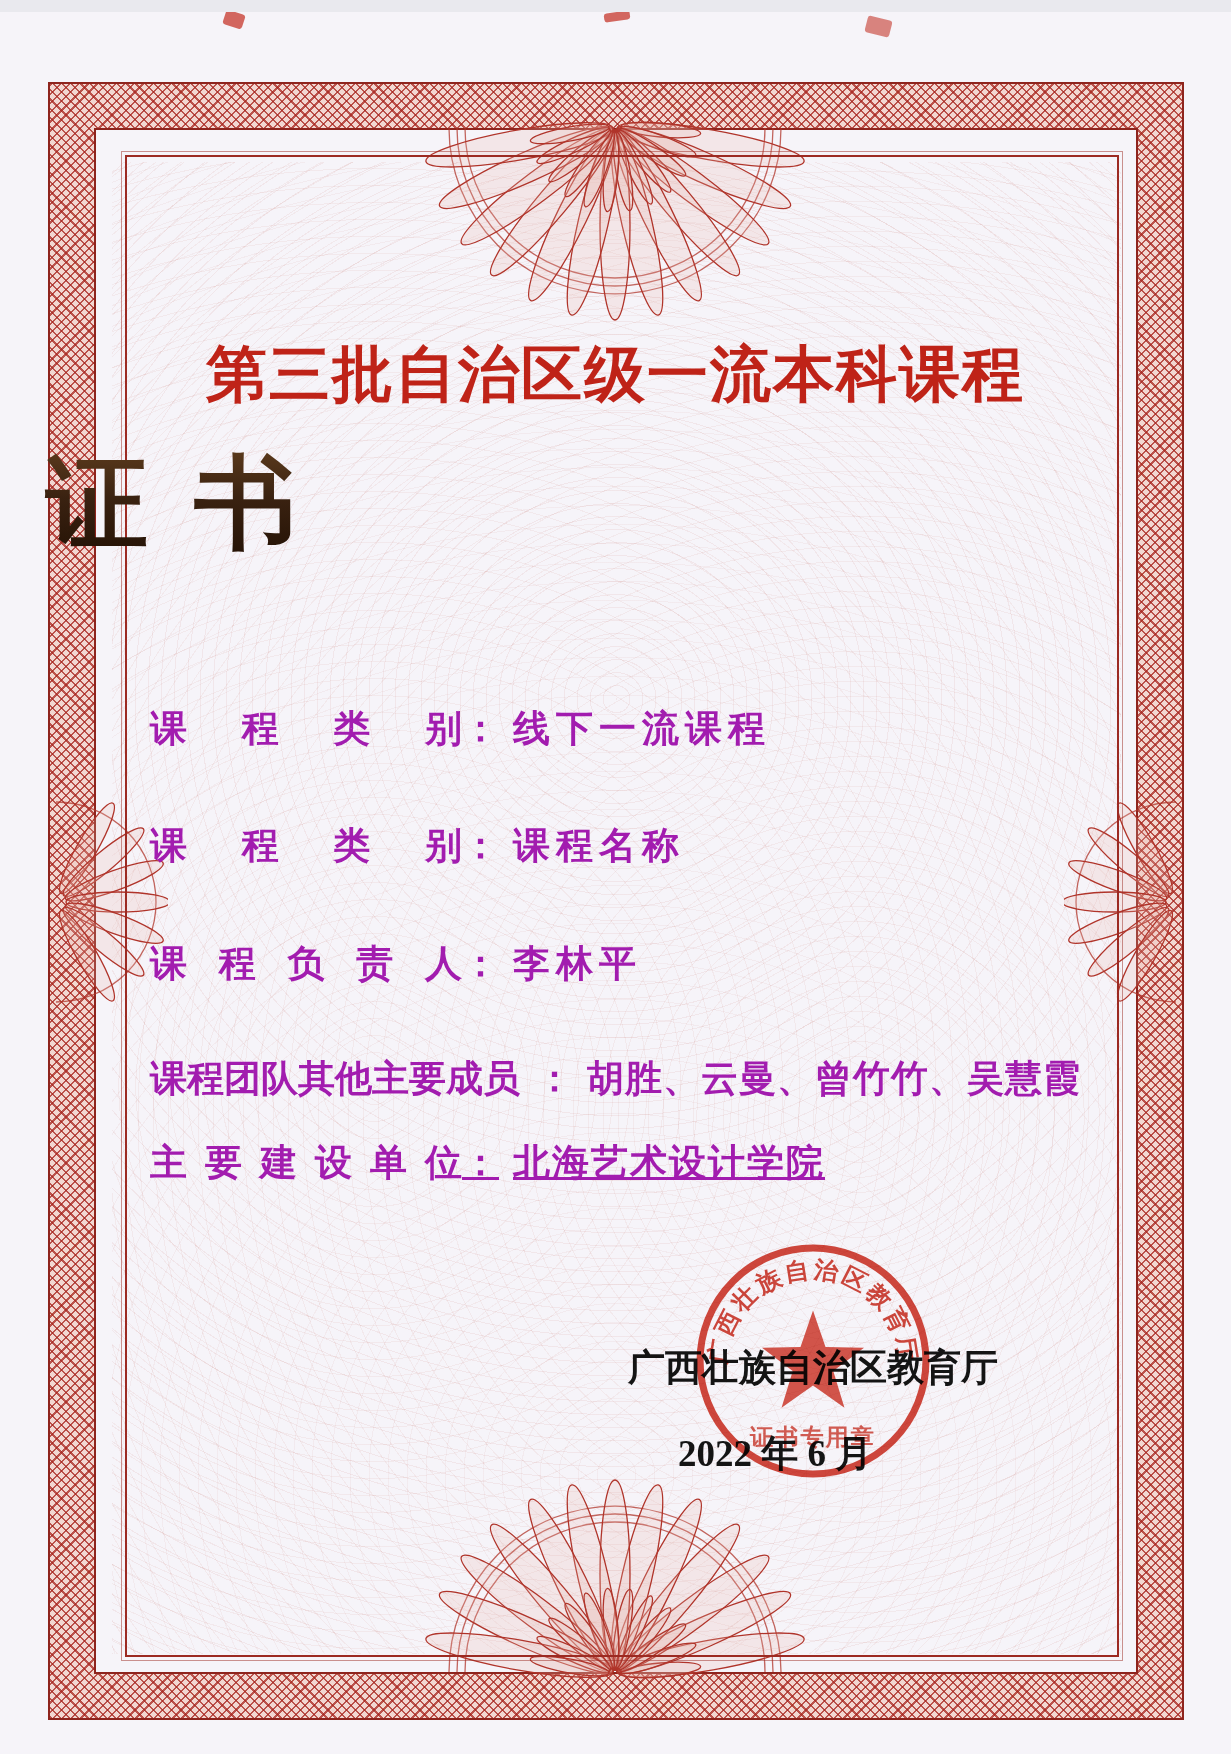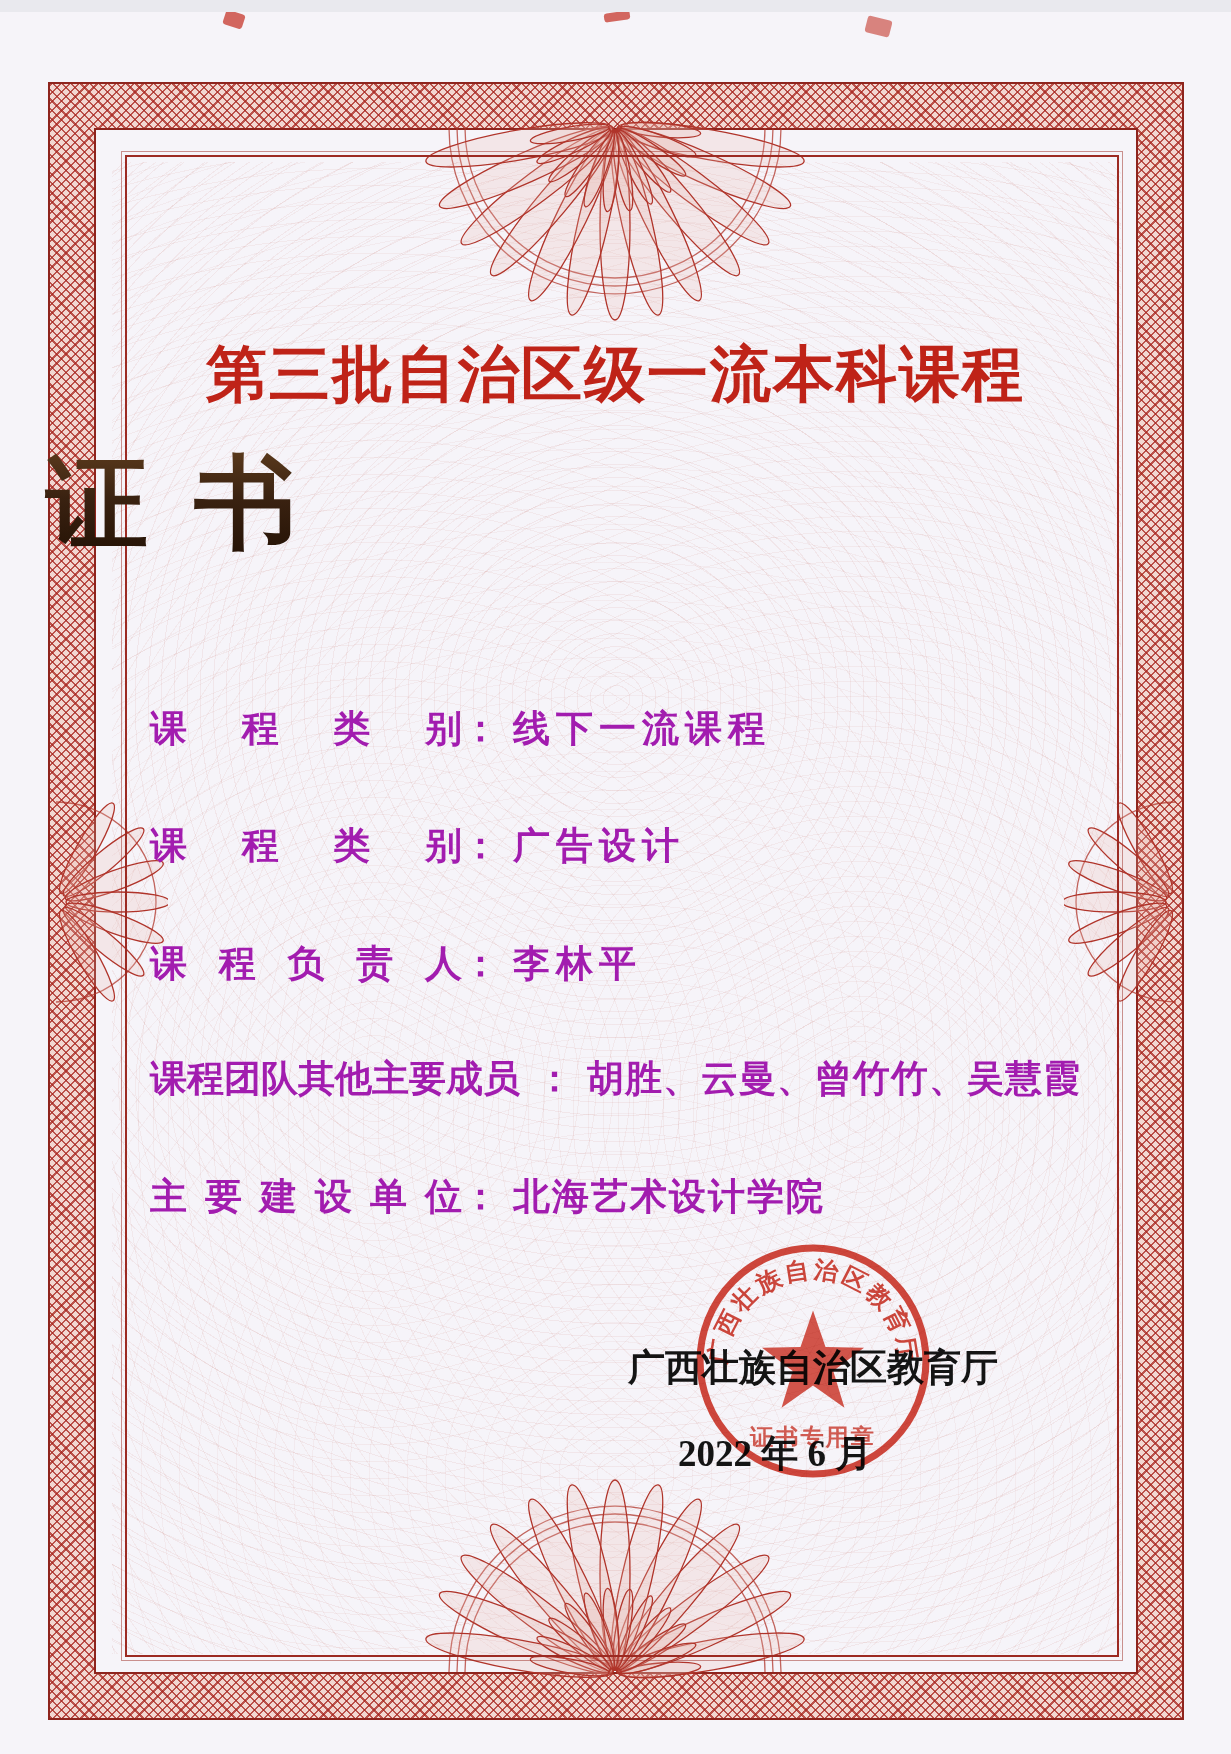--- a/index.html
+++ b/index.html
@@ -41,21 +41,21 @@
         font-weight:700;font-size:102px;letter-spacing:46px;text-indent:46px;
         background:linear-gradient(180deg,#63401f 0%,#3a2211 45%,#1f0e02 100%);
         -webkit-background-clip:text;background-clip:text;color:transparent;}
 
   .field{position:absolute;left:150px;white-space:nowrap;font-size:37px;line-height:42px;
         font-weight:600;color:#a21caf;}
   .flabel.spread{display:inline-block;width:312px;text-align:justify;text-align-last:justify;
         vertical-align:top;}
   .fcolon{vertical-align:top;}
   .fvalue{margin-left:14px;letter-spacing:6px;vertical-align:top;}
-  .row1{top:696px;} .row2{top:813px;} .row3{top:931px;} .row4{top:1046px;} .row5{top:1164px;}
+  .row1{top:696px;} .row2{top:813px;} .row3{top:931px;} .row4{top:1046px;} .row5{top:1130px;text-decoration:underline;}
   .row4 .fcolon{margin-left:16px;margin-right:8px;}
 
   .issuer{position:absolute;top:1331px;left:628px;font-size:37px;font-weight:600;color:#141414;
         white-space:nowrap;}
   .date{position:absolute;top:1417px;left:640px;width:270px;text-align:center;font-size:37px;
         font-weight:600;color:#141414;white-space:nowrap;}
 
   
   .seal{position:absolute;top:1228px;left:692px;width:242px;height:242px;
         mix-blend-mode:multiply;opacity:.9;}
@@ -297,21 +297,21 @@
 
   <div class="frame"></div>
 
   <div class="title">第三批自治区级一流本科课程</div>
   <div class="subtitle">证书</div>
 
   <div class="field row1">
     <span class="flabel spread">课程类别</span><span class="fcolon">：</span><span class="fvalue">线下一流课程</span>
   </div>
   <div class="field row2">
-    <span class="flabel spread">课程类别</span><span class="fcolon">：</span><span class="fvalue">广告设计</span>
+    <span class="flabel spread">课程类别</span><span class="fcolon">：</span><span class="fvalue">课程名称</span>
   </div>
   <div class="field row3">
     <span class="flabel spread">课程负责人</span><span class="fcolon">：</span><span class="fvalue">李林平</span>
   </div>
   <div class="field row4">
     <span class="flabel">课程团队其他主要成员</span><span class="fcolon">：</span><span class="fvalue" style="letter-spacing:1px;margin-left:6px;">胡胜、云曼、曾竹竹、吴慧霞</span>
   </div>
   <div class="field row5">
     <span class="flabel spread">主要建设单位</span><span class="fcolon">：</span><span class="fvalue" style="letter-spacing:2px;">北海艺术设计学院</span>
   </div>

